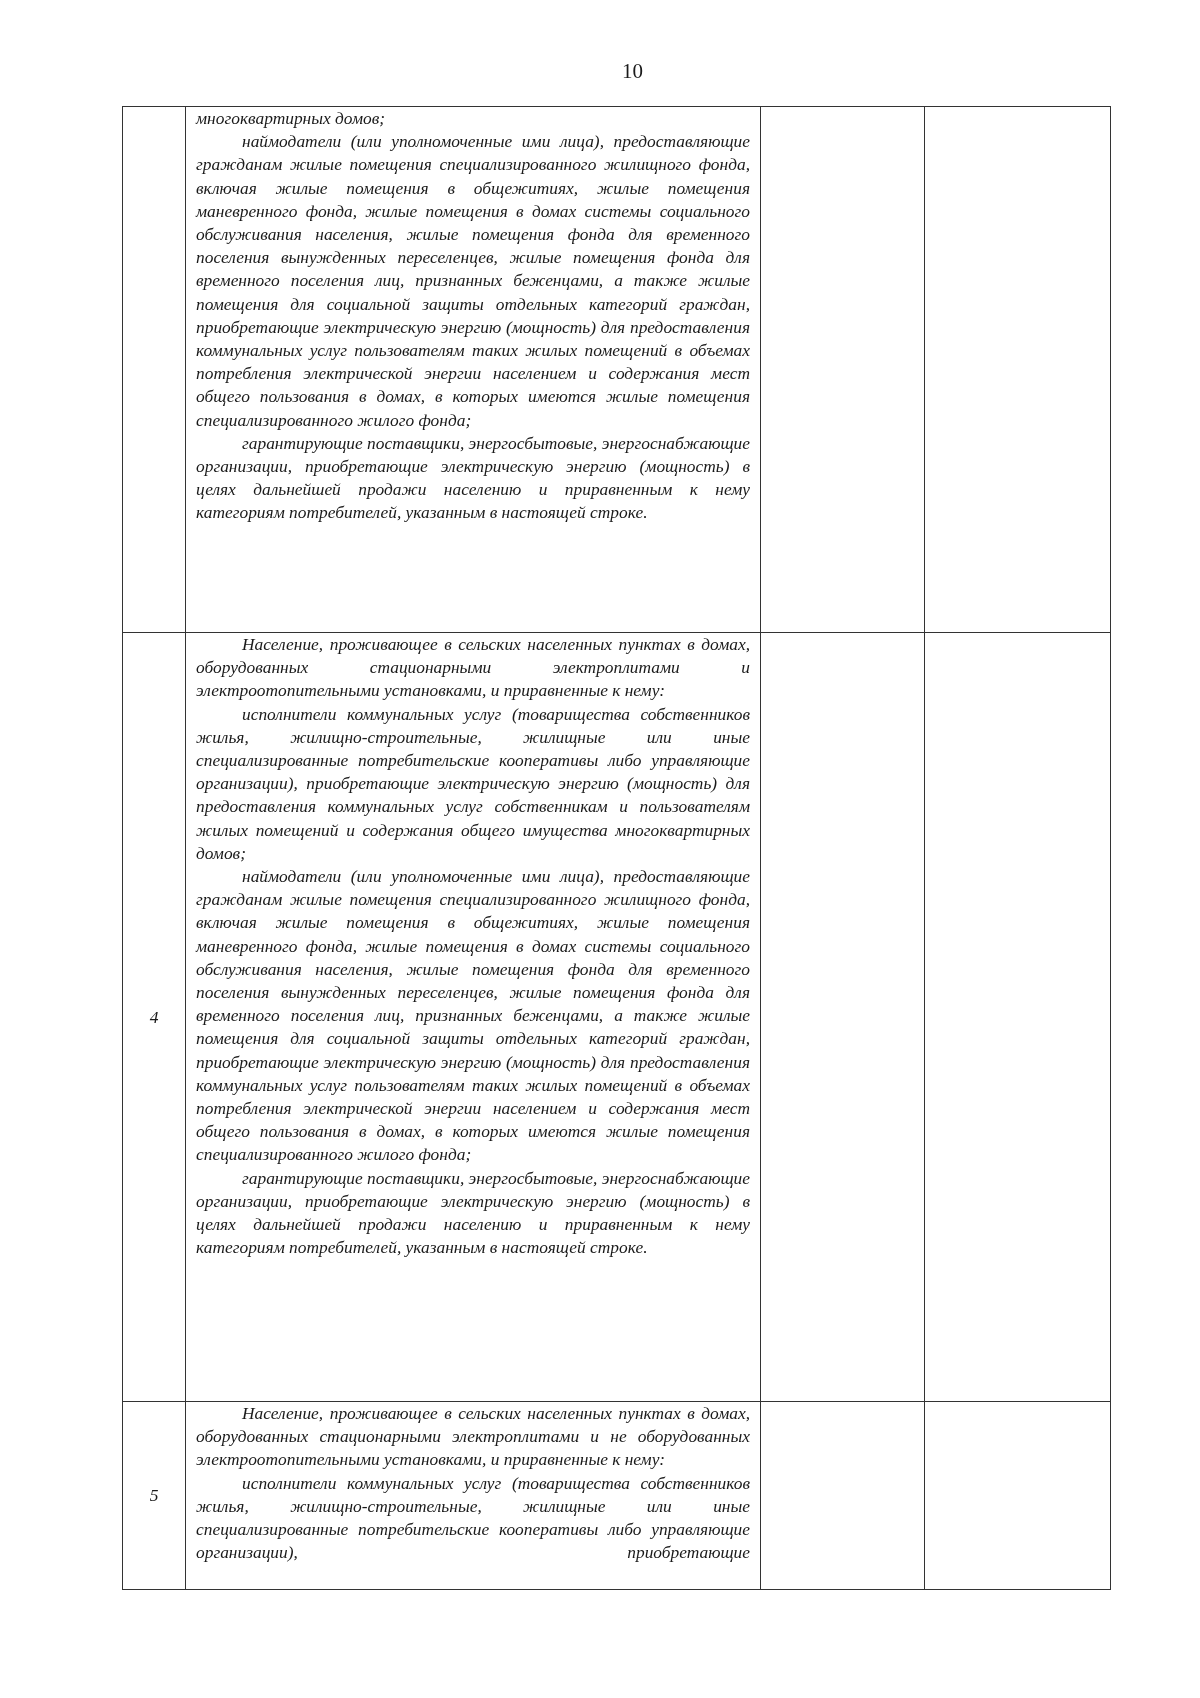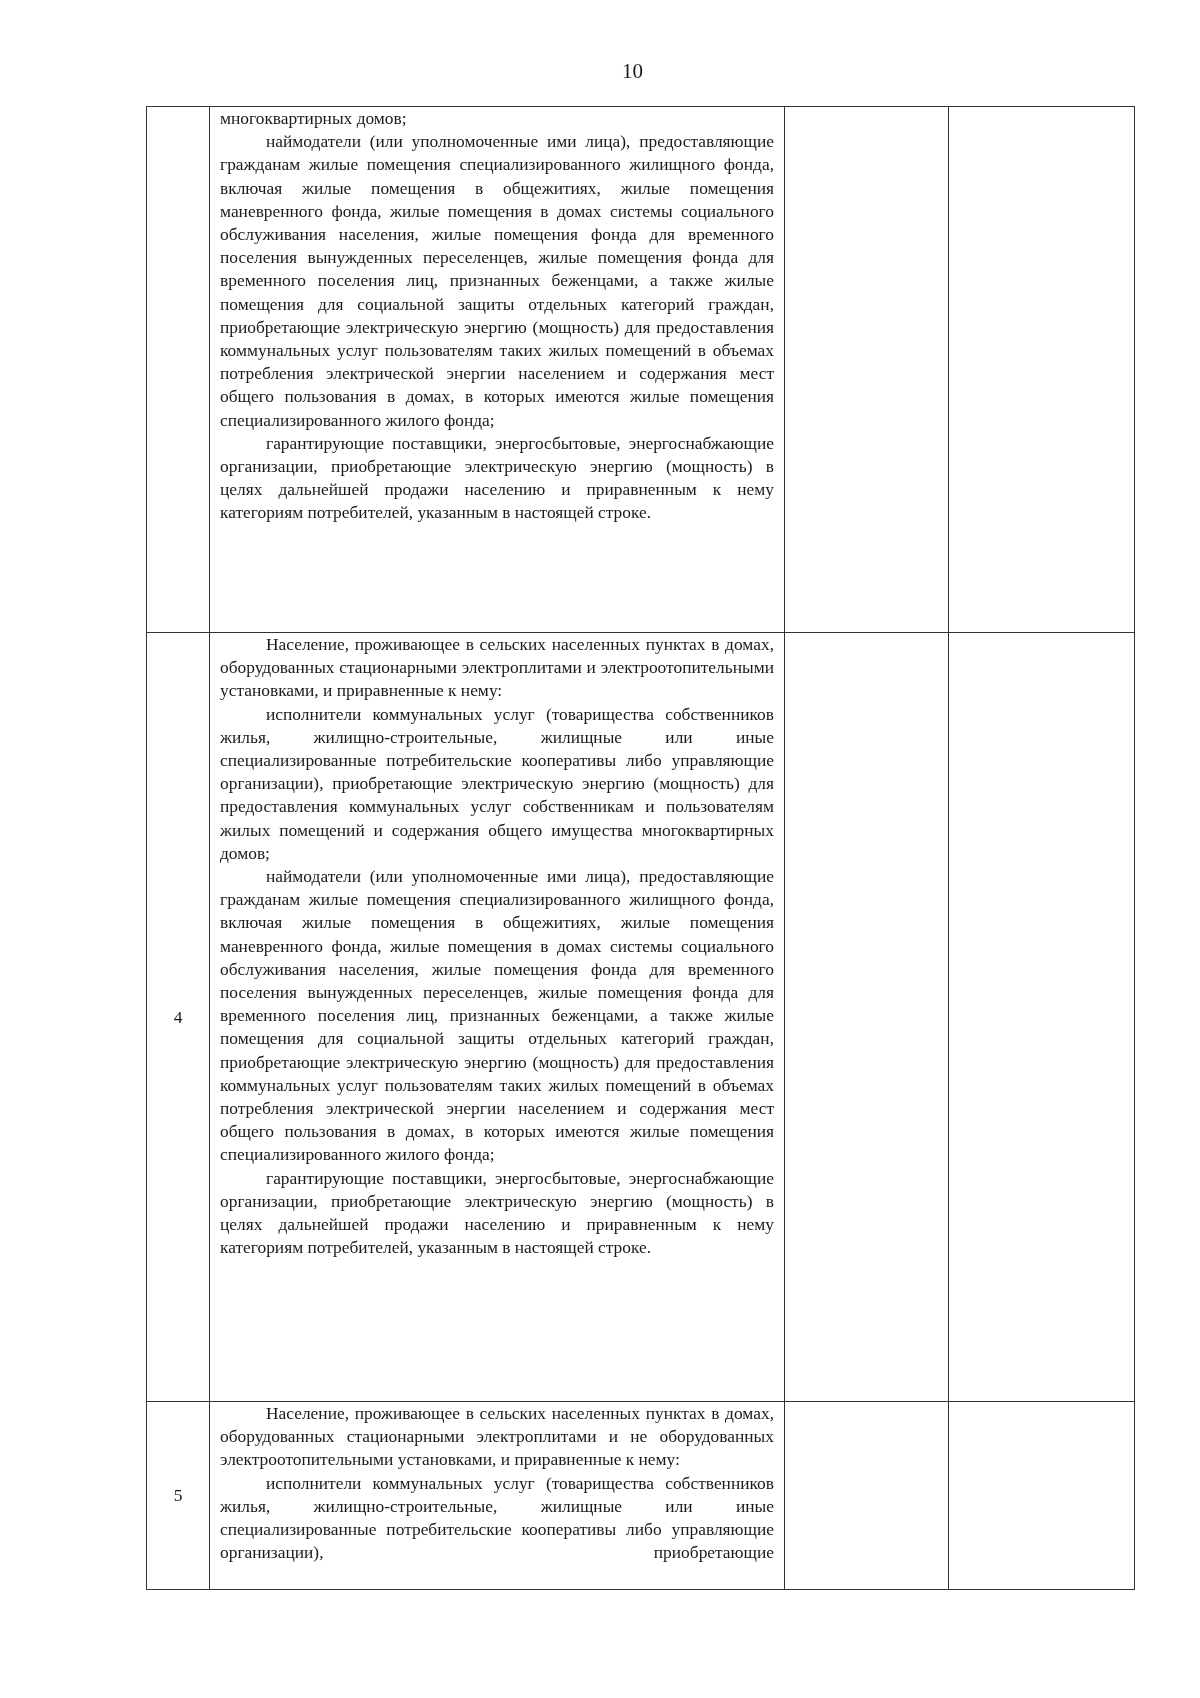--- a/index.html
+++ b/index.html
@@ -1,21 +1,21 @@
 <!DOCTYPE html>
 <html><head>
 <meta charset="utf-8">
 <style>
   html, body { margin: 0; padding: 0; background: #ffffff; }
   body { width: 1200px; height: 1698px; position: relative; overflow: hidden;
          font-family: "Liberation Serif", "DejaVu Serif", serif; color: #1a1a1a; }
   .page-number { position: absolute; top: 58px; left: 0; width: 1265px; text-align: center;
                  font-size: 21px; line-height: 26px; }
-  table.doc-table { position: absolute; left: 146px; top: 106px; width: 988px;
-                    border-collapse: collapse; table-layout: fixed; }
+  table.doc-table { position: absolute; left: 122px; top: 106px; width: 988px;
+                    border-collapse: collapse; table-layout: fixed; font-style: italic; }
   .doc-table td { border: 1.5px solid #333; vertical-align: middle; padding: 0; }
   .doc-table col.c-num { width: 63px; }
   .doc-table col.c-text { width: 575px; }
   .doc-table col.c-a { width: 164px; }
   .doc-table col.c-b { width: 186px; }
   .num-cell { text-align: center; font-size: 17.5px; }
   .text-cell { padding: 0 10px 0 10px !important; vertical-align: top !important; }
   .para { margin: 0; font-size: 17.4px; line-height: 23.2px; text-align: justify;
           text-align-last: left; hyphens: none; }
   .para.indent { text-indent: 46px; }

